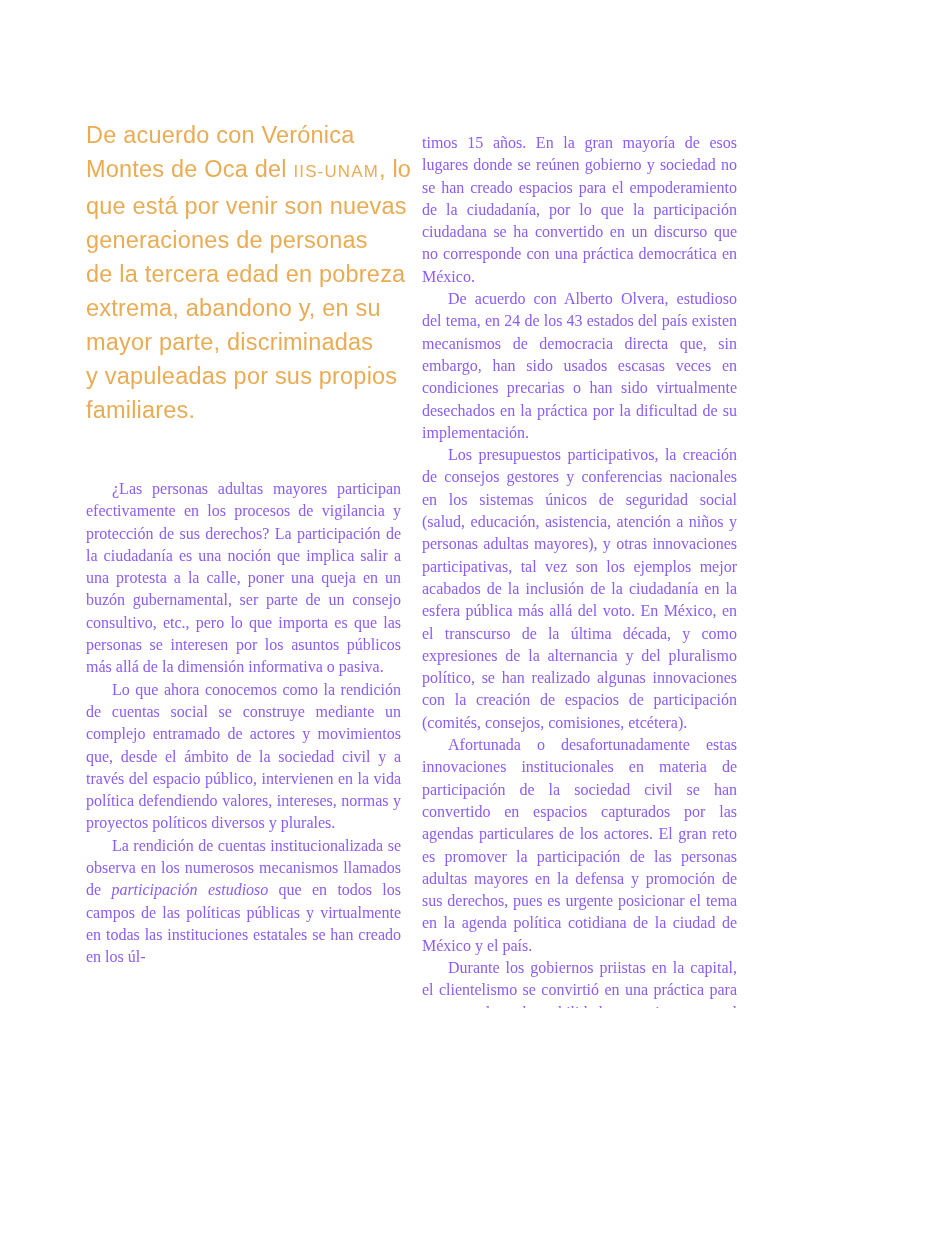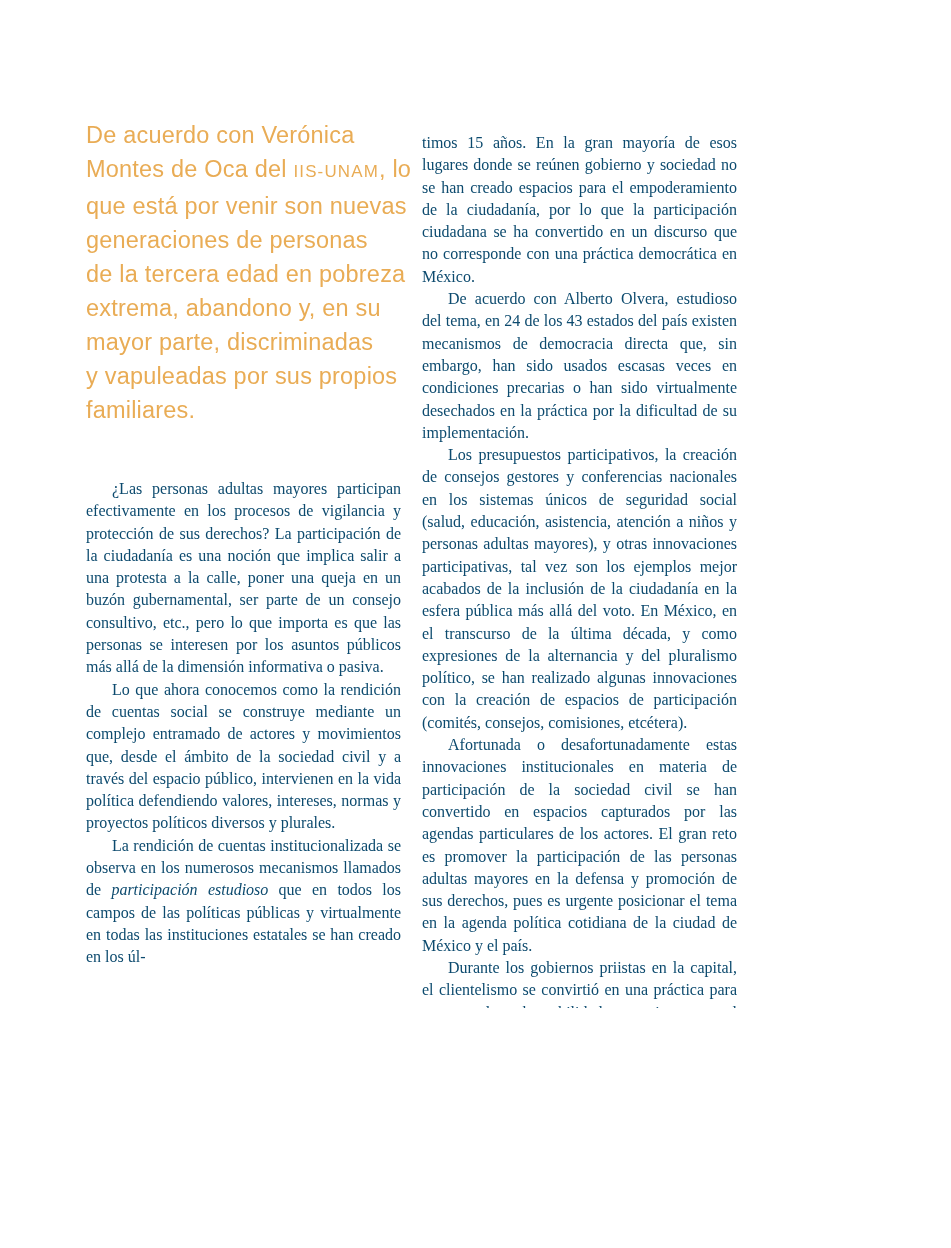--- a/index.html
+++ b/index.html
@@ -26,21 +26,21 @@
   .sc {
     text-transform: uppercase;
     font-size: 0.72em;
     letter-spacing: 0.07em;
     margin-top: 8px;
   }
   .it { font-style: italic; }
   .col {
     position: absolute;
     width: 315px;
-    color: #0c4a6e;
+    color: #8b5cf6;
     font-size: 16px;
     line-height: 22.3px;
     text-align: justify;
     hyphens: auto;
     -webkit-hyphens: auto;
   }
   .col-left  { left: 86px;  top: 478px; }
   .col-right { left: 422px; top: 132px; }
   .col p.para { margin: 0; }
   .col p.para.ind { text-indent: 26px; }

